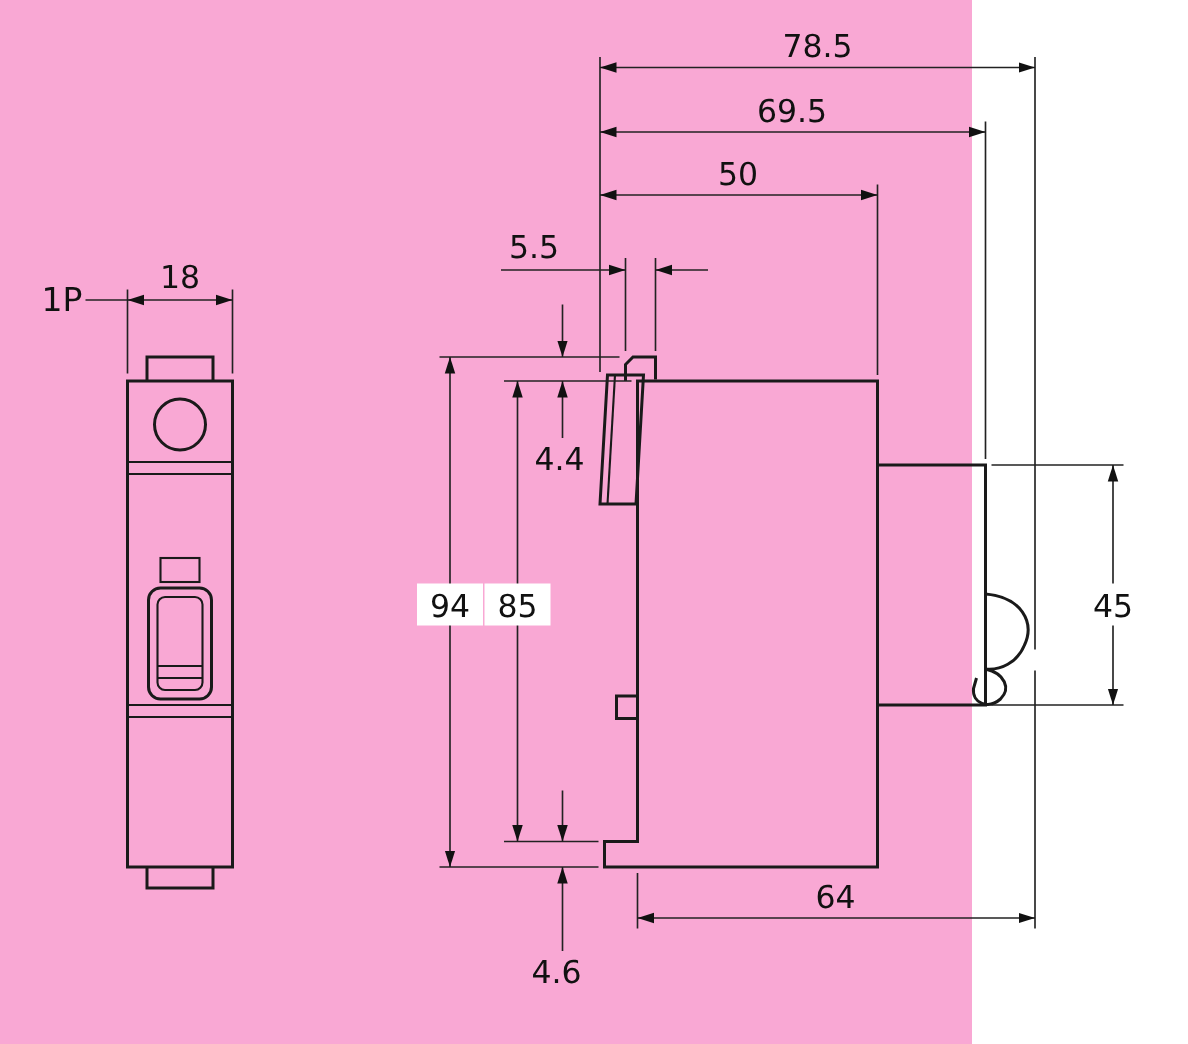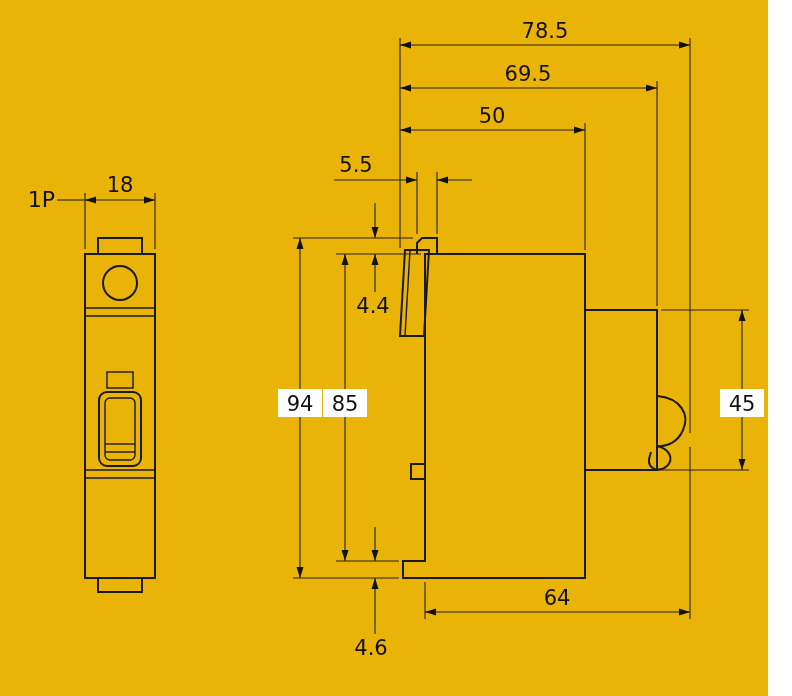--- a/index.html
+++ b/index.html
@@ -4,21 +4,21 @@
 <style>
   html, body {
     margin: 0;
     padding: 0;
     background: #ffffff;
     width: 792px;
     height: 696px;
     overflow: hidden;
     font-family: "DejaVu Sans", sans-serif;
   }
-  .canvas-wrap { width: 768px; height: 696px; background: #eab308; }
+  .canvas-wrap { width: 648px; height: 696px; background: #f9a8d4; }
   svg { display: block; }
   .obj  { stroke: #1a1a1a; stroke-width: 2; fill: none; stroke-linejoin: miter; }
   .objthin { stroke: #1a1a1a; stroke-width: 1.4; fill: none; }
   .ext  { stroke: #222222; stroke-width: 1.1; fill: none; }
   .dim  { stroke: #222222; stroke-width: 1.1; fill: none; }
   .dimtext {
     font-family: "DejaVu Sans", sans-serif;
     font-size: 21px;
     fill: #111111;
   }

